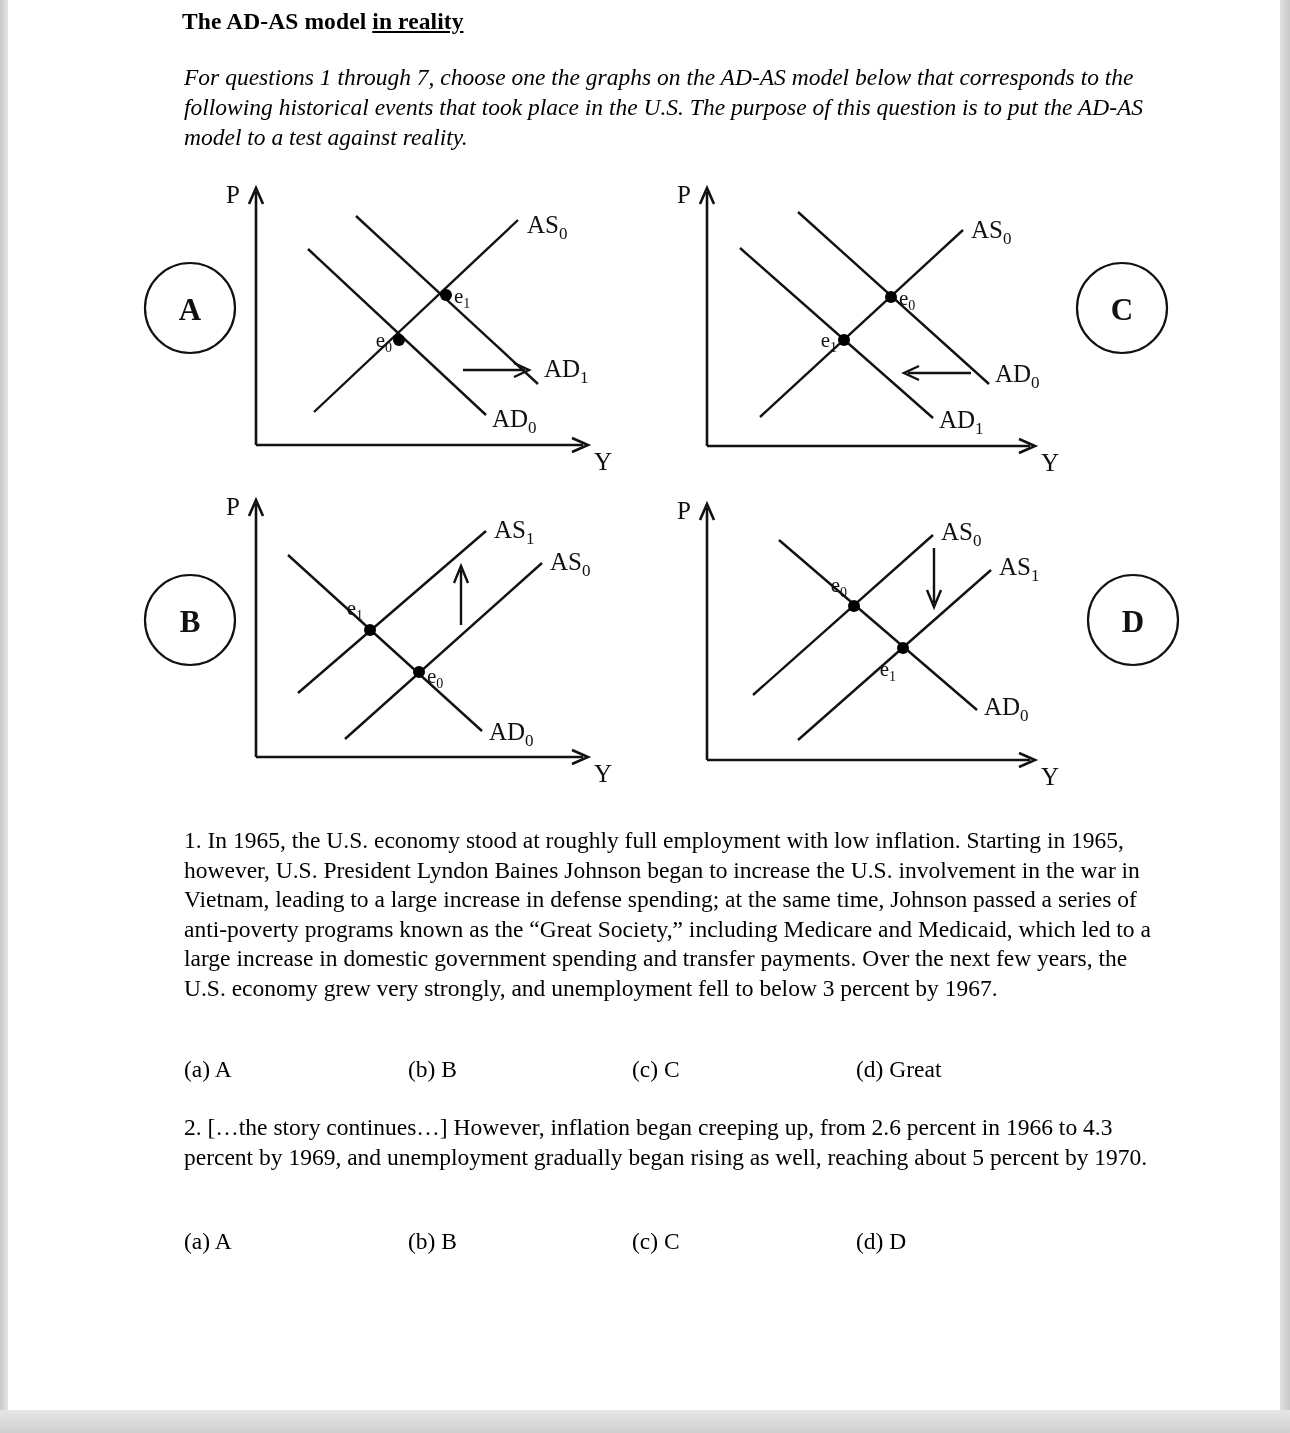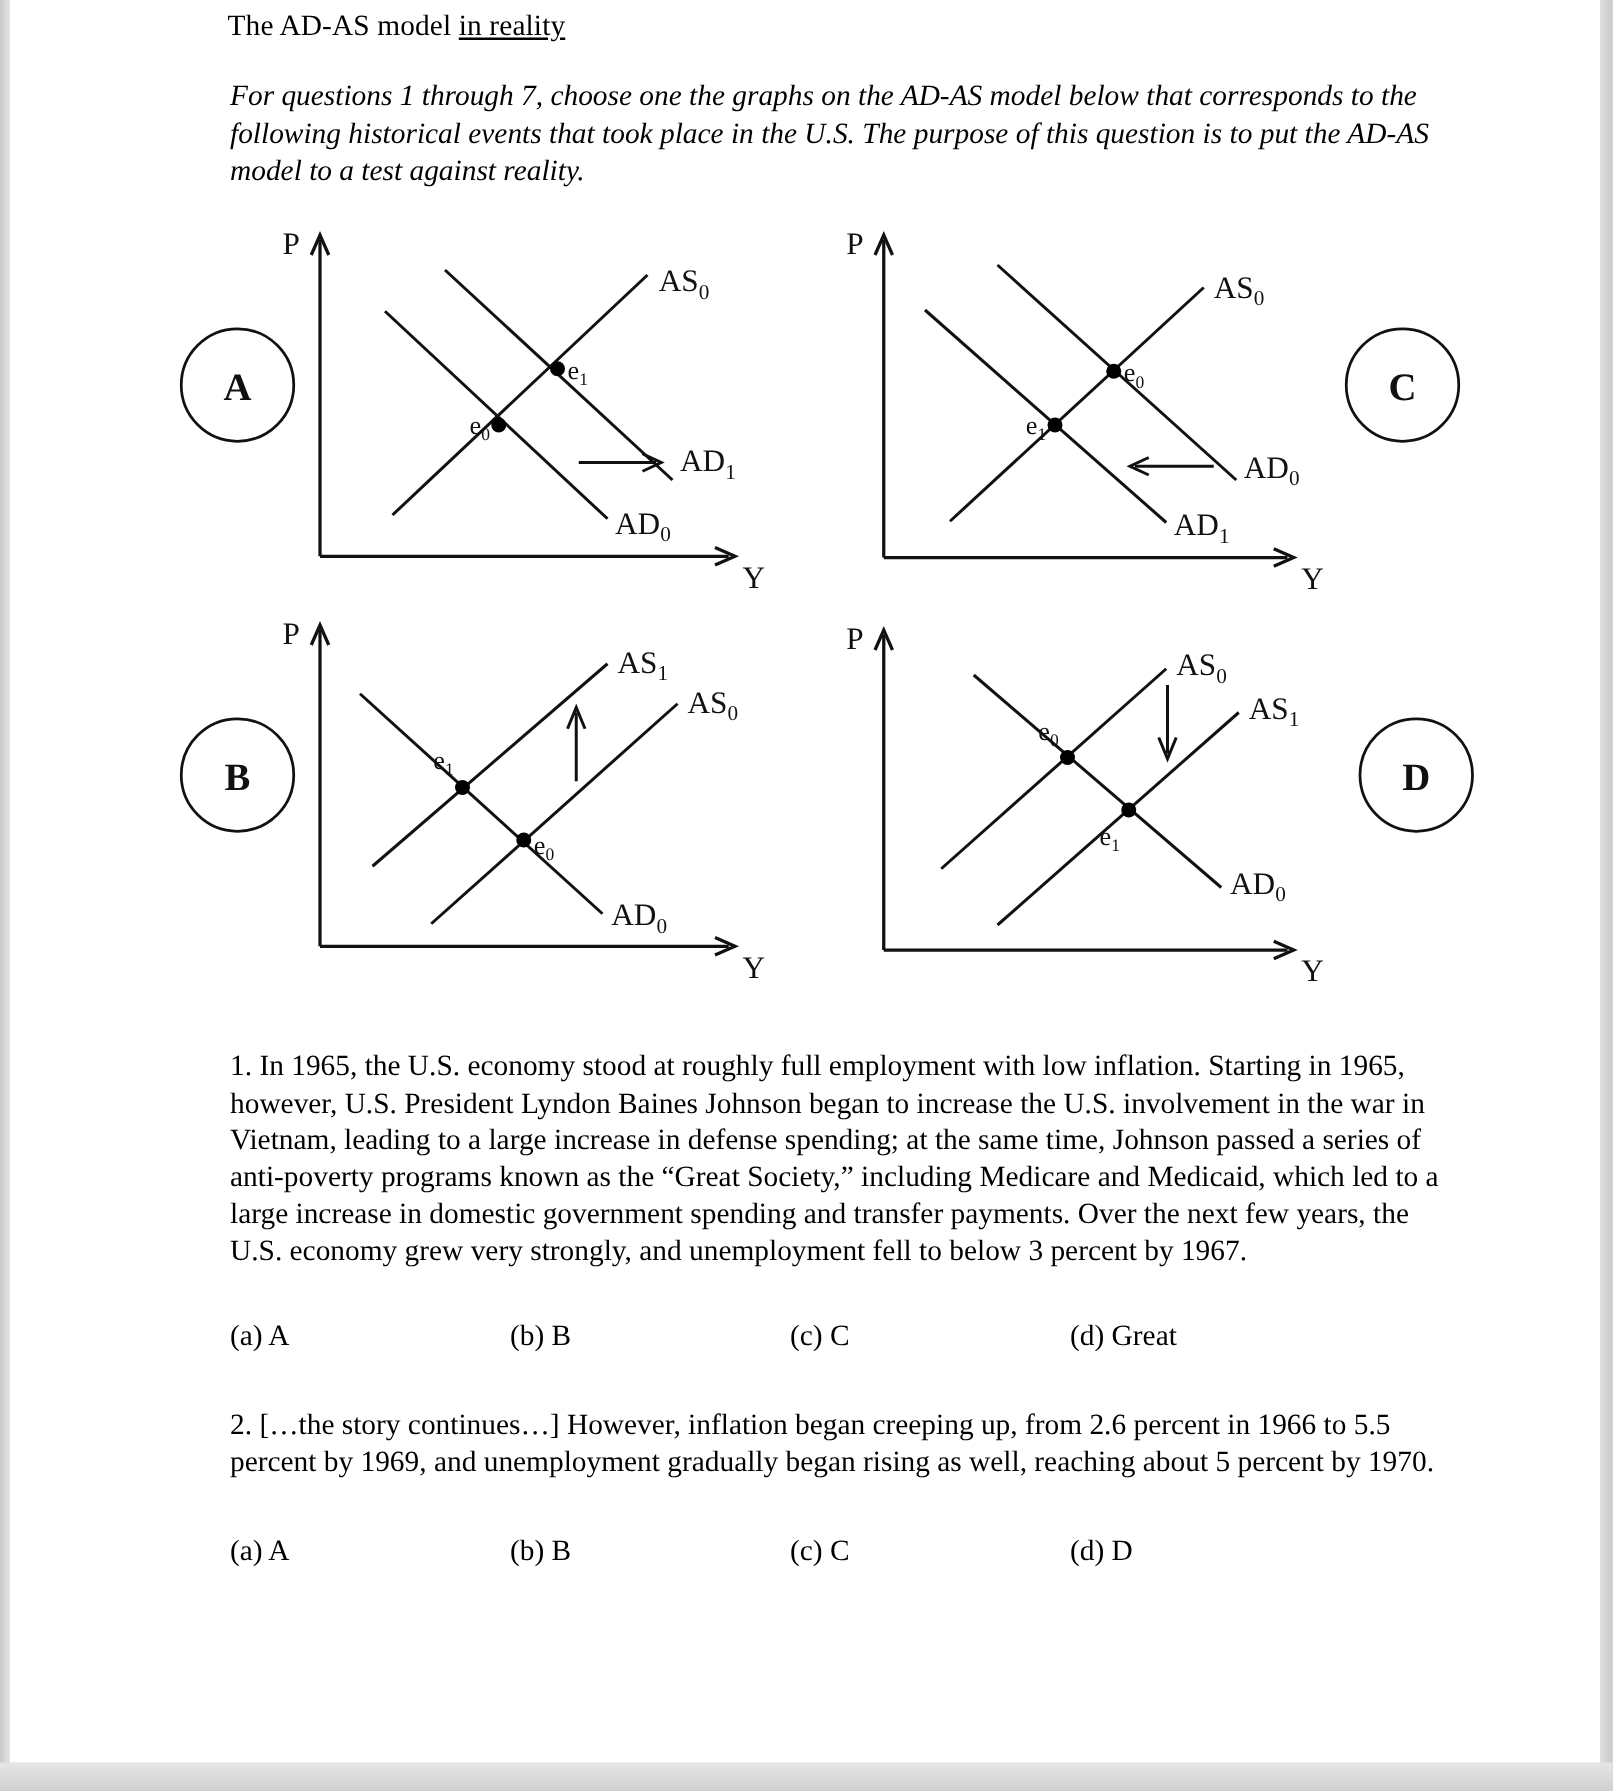--- a/index.html
+++ b/index.html
@@ -40,21 +40,21 @@
     left: 0; top: 1410px;
     width: 1290px; height: 23px;
     background: linear-gradient(to bottom, #e6e6e6, #cfcfcf);
   }
 
   .title {
     position: absolute;
     left: 174px;
     top: 8px;
     font-size: 23.5px;
-    font-weight: normal;
+    font-weight: bold;
     color: #000;
     white-space: nowrap;
     letter-spacing: 0.1px;
   }
   .title .u { text-decoration: underline; }
 
   .intro {
     position: absolute;
     left: 176px;
     top: 62px;
@@ -71,21 +71,20 @@
     left: 0; top: 0;
     width: 1272px; height: 1410px;
     pointer-events: none;
   }
 
   .qblock {
     position: absolute;
     font-size: 23.5px;
     line-height: 29.5px;
     color: #000;
-    margin-top: 13px;
   }
   #q1-text { left: 176px; top: 826px; width: 968px; }
   #q2-text { left: 176px; top: 1113px; width: 968px; }
 
   .opts {
     position: absolute;
     left: 176px;
     width: 980px;
     font-size: 23.5px;
     color: #000;
@@ -245,21 +244,21 @@
   </svg>
 
   <div class="qblock" id="q1-text">1.   In 1965, the U.S. economy stood at roughly full employment with low inflation.  Starting in 1965, however, U.S. President Lyndon Baines Johnson began to increase the U.S. involvement in the war in Vietnam, leading to a large increase in defense spending; at the same time, Johnson passed a series of anti-poverty programs known as the “Great Society,” including Medicare and Medicaid, which led to a large increase in domestic government spending and transfer payments.  Over the next few years, the U.S. economy grew very strongly, and unemployment fell to below 3 percent by 1967.</div>
   <div class="opts" id="q1-opts">
     <span class="opt">(a) A</span>
     <span class="opt">(b) B</span>
     <span class="opt">(c) C</span>
     <span class="opt">(d) Great</span>
   </div>
 
-  <div class="qblock" id="q2-text">2.   […the story continues…] However, inflation began creeping up, from 2.6 percent in 1966 to 5.5 percent by 1969, and unemployment gradually began rising as well, reaching about 5 percent by 1970.</div>
+  <div class="qblock" id="q2-text">2.   […the story continues…] However, inflation began creeping up, from 2.6 percent in 1966 to 4.3 percent by 1969, and unemployment gradually began rising as well, reaching about 5 percent by 1970.</div>
   <div class="opts" id="q2-opts">
     <span class="opt">(a) A</span>
     <span class="opt">(b) B</span>
     <span class="opt">(c) C</span>
     <span class="opt">(d) D</span>
   </div>
 
 </div>
 
 </body></html>

